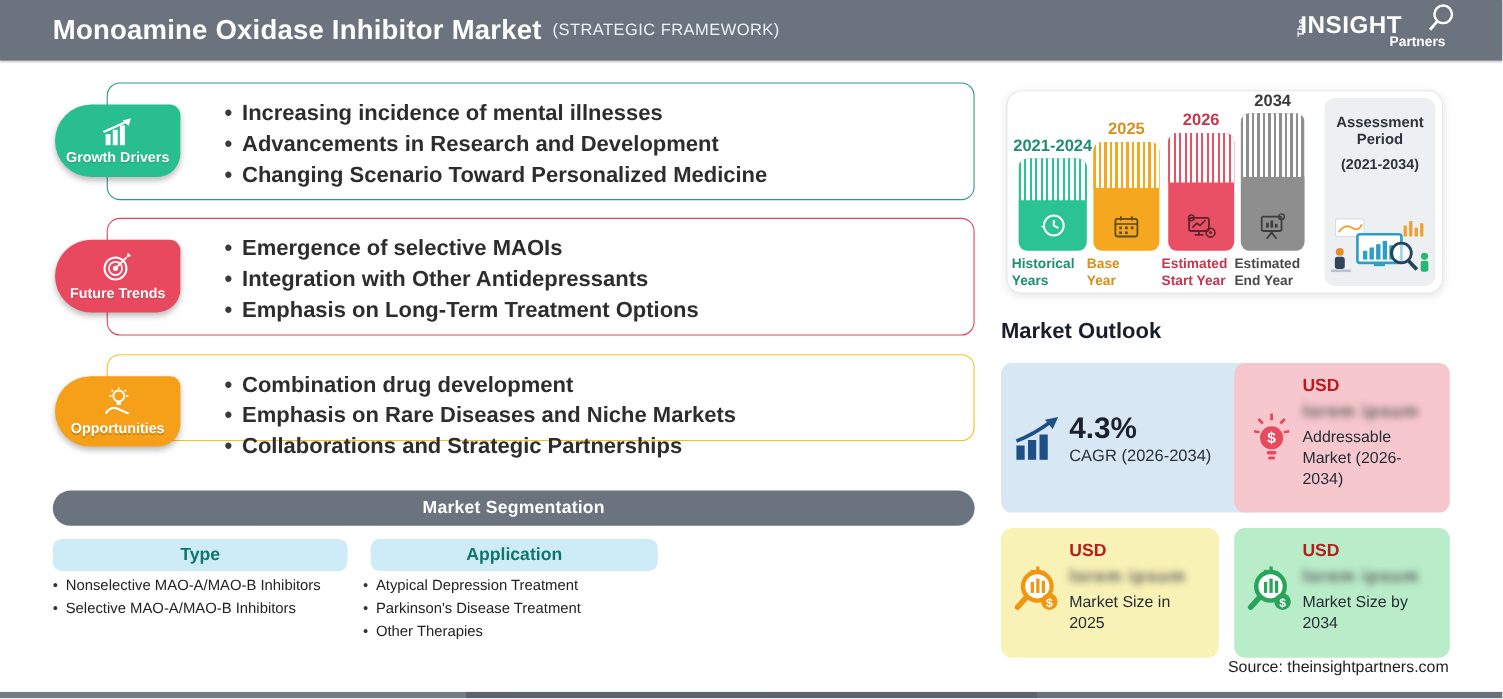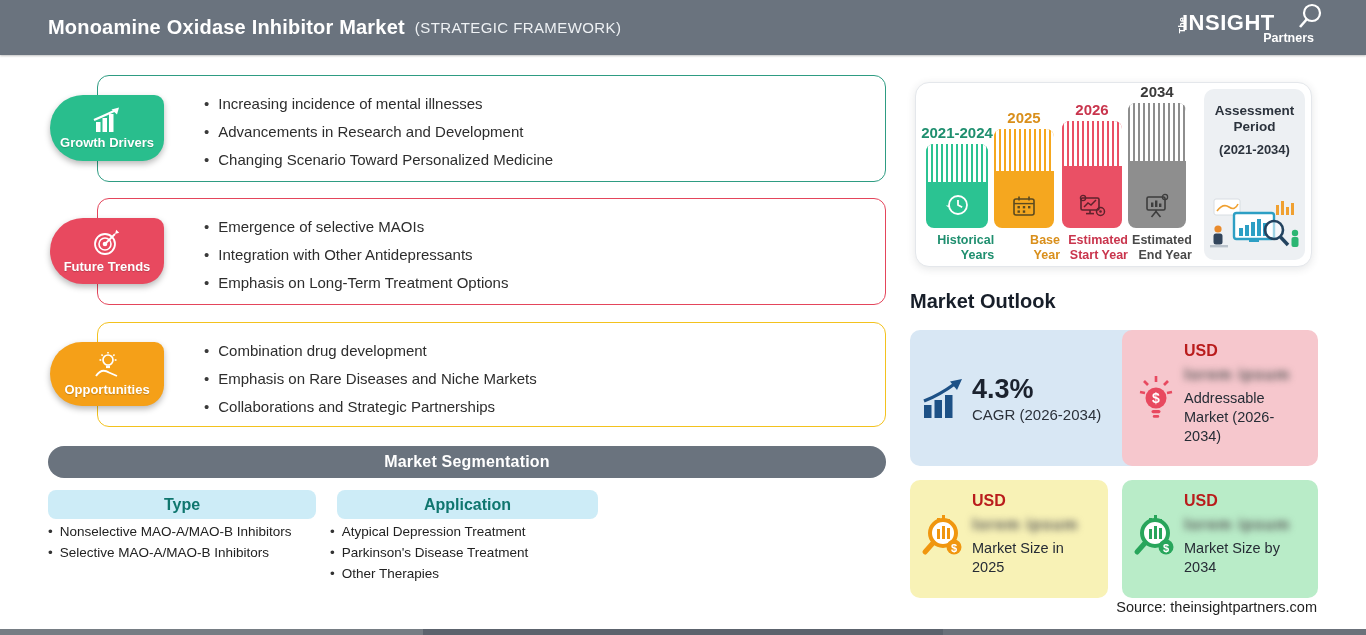--- a/index.html
+++ b/index.html
@@ -3,37 +3,37 @@
 <meta charset="utf-8">
 <style>
   html,body{margin:0;padding:0;background:#fff;}
   #stage{position:relative;width:1366px;height:635px;background:#fff;overflow:hidden;
          font-family:"Liberation Sans",sans-serif;}
 
   
   .header{position:absolute;left:0;top:0;right:0;height:55px;background:#6A737E;
           display:flex;align-items:center;padding-left:48px;box-sizing:border-box;
           box-shadow:0 1px 2px rgba(0,0,0,.25);}
-  .header-title{color:#fff;font-size:20px;font-weight:700;letter-spacing:.2px;}
+  .header-title{color:#fff;font-size:25px;font-weight:700;letter-spacing:.2px;}
   .header-subtitle{color:#eef1f4;font-size:15px;font-weight:500;margin-left:10px;letter-spacing:.4px;}
   .logo{position:absolute;right:44px;top:9px;width:150px;height:38px;color:#fff;}
   .logo-the{position:absolute;left:2px;top:11px;font-size:8.5px;font-weight:700;
             transform:rotate(-90deg);letter-spacing:.5px;}
   .logo-insight{position:absolute;left:10px;top:1px;font-size:22px;font-weight:700;letter-spacing:.5px;}
   .logo-lens{position:absolute;right:-2px;top:-7px;}
   .logo-partners{position:absolute;right:8px;top:22px;font-size:12.5px;font-weight:700;}
 
   
   .frame{position:absolute;left:97px;width:789px;background:#fff;border:1.6px solid;
          border-radius:12px;box-sizing:border-box;padding:18px 10px 6px 106px;}
   .f0{top:75px;height:107px;border-color:#2E9C82;}
   .f1{top:198px;height:107px;border-color:#E4455B;}
-  .f2{top:322px;height:105px;border-color:#F3C21E;}
+  .f2{top:322px;height:79px;border-color:#F3C21E;}
   .frame ul{margin:0;padding:0;list-style:none;}
-  .frame li{font-size:15px;color:#2d2d2d;line-height:19px;margin-bottom:9px;}
+  .frame li{font-size:20px;color:#2d2d2d;line-height:19px;margin-bottom:9px;font-weight:bold;}
   .frame li::before{content:"•";margin-right:9px;color:#3a3a3a;}
 
   .badge{position:absolute;left:50px;width:114px;height:66px;border-radius:34px 10px 22px 34px;
          display:flex;flex-direction:column;align-items:center;justify-content:center;gap:2px;
          box-shadow:0 3px 6px rgba(0,0,0,.28);color:#fff;}
   .b0{top:95px;background:#29BE8D;}
   .b1{top:218px;background:#E8495F;}
   .b2{top:342px;background:#F5A018;height:64px;}
   .badge-label{font-size:13px;font-weight:700;text-shadow:0 1px 1px rgba(0,0,0,.2);}
 
@@ -66,21 +66,21 @@
   .tb0{height:84px;background:#2BC392;}
   .tb1{height:99px;background:#F5A71F;}
   .tb2{height:107px;background:#EA5065;}
   .tb3{height:127px;background:#8E8E8E;}
   .stripes{position:absolute;top:0;left:0;right:0;border-radius:8px 8px 0 0;}
   .st0{height:38px;background:repeating-linear-gradient(90deg,#2BC392 0 2px,#fff 2px 5px);}
   .st1{height:42px;background:repeating-linear-gradient(90deg,#F5A71F 0 2px,#fff 2px 5px);}
   .st2{height:45px;background:repeating-linear-gradient(90deg,#EA5065 0 2px,#fff 2px 5px);}
   .st3{height:58px;background:repeating-linear-gradient(90deg,#8E8E8E 0 2px,#fff 2px 5px);}
   .ticon{position:absolute;bottom:8px;left:50%;transform:translateX(-50%);}
-  .tlabel{position:absolute;top:150px;width:120%;left:-10%;text-align:right;
+  .tlabel{position:absolute;top:150px;width:120%;left:-10%;text-align:left;
           font-size:12.5px;font-weight:700;line-height:15px;}
   .tl0{color:#1F8F6F;} .tl1{color:#D98F1B;} .tl2{color:#C9354D;} .tl3{color:#4A4A4A;}
 
   .assess{position:absolute;right:6px;top:6px;bottom:6px;width:101px;background:#EDF0F3;
           border-radius:10px;text-align:center;padding-top:14px;box-sizing:border-box;}
   .assess-title{font-size:13.5px;font-weight:800;color:#2c333d;line-height:16px;}
   .assess-range{font-size:13px;font-weight:600;color:#2c333d;margin-top:7px;}
   .assess-illo{position:absolute;bottom:3px;left:4px;right:4px;height:62px;}
 
   

